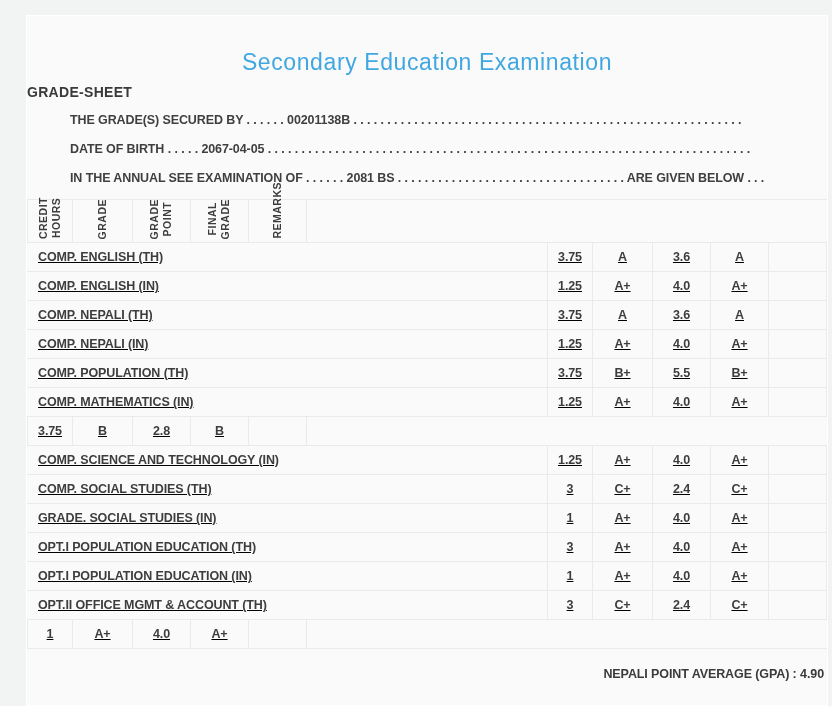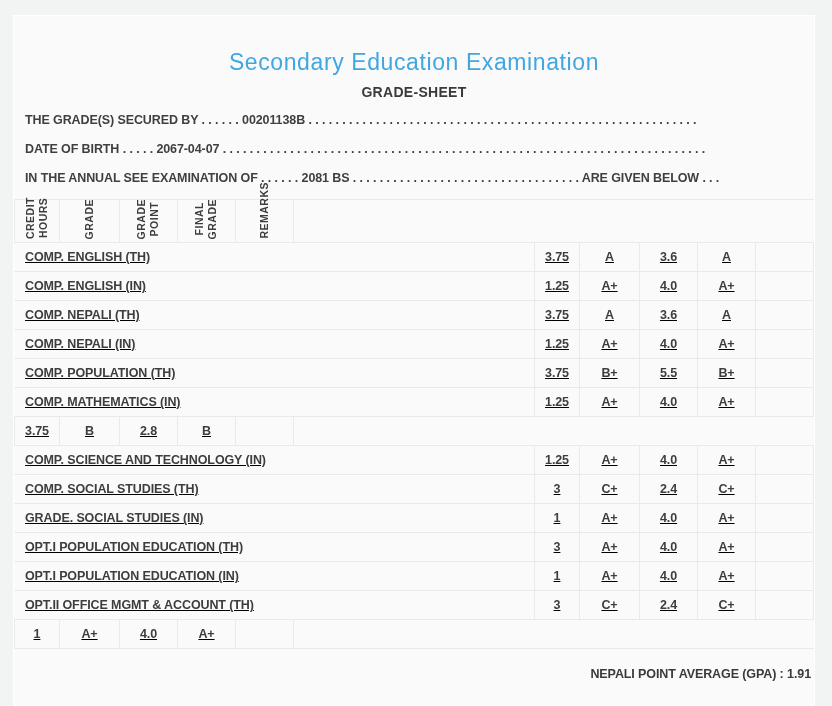--- a/index.html
+++ b/index.html
@@ -10,58 +10,59 @@
   *{margin:0;padding:0;}
   html,body{width:832px;height:706px;}
   body{
     background:#f2f3f3;
     font-family:"Liberation Sans", sans-serif;
     position:relative;
     overflow:hidden;
   }
   .card{
     position:absolute;
-    left:13px; top:15px;
+    left:26px; top:15px;
     width:802px; height:691px;
     background:#fafafa;
     border:1px solid #ffffff;
     box-sizing:border-box;
     overflow:hidden;
   }
   .page-title{
     margin-top:33px;
     text-align:center;
     font-size:23px;
     font-weight:400;
     letter-spacing:0.6px;
     color:var(--accent);
     line-height:26px;
   }
   .page-subtitle{
     margin-top:9px;
-    text-align:center;
+    text-align:left;
     font-size:14px;
     font-weight:700;
     letter-spacing:0.3px;
     color:#3a3a3a;
   }
   .info-block{
     margin-top:12px;
     padding-left:11px;
   }
   .info-line{
     width:716px;
     overflow:hidden;
     white-space:nowrap;
     font-size:12.5px;
     font-weight:700;
     letter-spacing:-0.1px;
     color:#3f3f3f;
     line-height:16px;
     margin-bottom:13px;
+    margin-left:32px;
   }
   .grades-table{
     margin-top:6px;
     width:800px;
   }
   .t-head{
     display:flex;
     height:44px;
     box-sizing:border-box;
     border-top:1px solid var(--line);
@@ -142,21 +143,21 @@
 </head>
 <body>
 
 <div class="card">
 
   <div class="page-title" style="color: rgb(65, 167, 225);">Secondary Education Examination</div>
   <div class="page-subtitle">GRADE-SHEET</div>
 
   <div class="info-block">
     <div class="info-line">THE GRADE(S) SECURED BY . . . . . . 00201138B . . . . . . . . . . . . . . . . . . . . . . . . . . . . . . . . . . . . . . . . . . . . . . . . . . . . . . . . . .</div>
-    <div class="info-line">DATE OF BIRTH . . . . . 2067-04-07 . . . . . . . . . . . . . . . . . . . . . . . . . . . . . . . . . . . . . . . . . . . . . . . . . . . . . . . . . . . . . . . . . . . . . . . .</div>
+    <div class="info-line">DATE OF BIRTH . . . . . 2067-04-05 . . . . . . . . . . . . . . . . . . . . . . . . . . . . . . . . . . . . . . . . . . . . . . . . . . . . . . . . . . . . . . . . . . . . . . . .</div>
     <div class="info-line">IN THE ANNUAL SEE EXAMINATION OF . . . . . . 2081 BS . . . . . . . . . . . . . . . . . . . . . . . . . . . . . . . . . . ARE GIVEN BELOW . . .</div>
   </div>
 
   <div class="grades-table">
     <div class="t-head">
       <div class="th c-credit c-num">
         <span class="vlabel">CREDIT
 HOURS</span>
       </div>
       <div class="th c-grade c-num">
@@ -283,16 +284,16 @@
           <div class="td c-grade c-num">A+</div>
           <div class="td c-gpoint c-num">4.0</div>
           <div class="td c-fgrade c-num">A+</div>
           <div class="td c-remarks c-num"></div>
         </div>
       </div>
   </div>
 
   <div class="gpa-line">
     <span>NEPALI POINT AVERAGE (GPA) :</span>
-    <span>1.91</span>
+    <span>4.90</span>
   </div>
 
 </div>
 
 </body></html>

